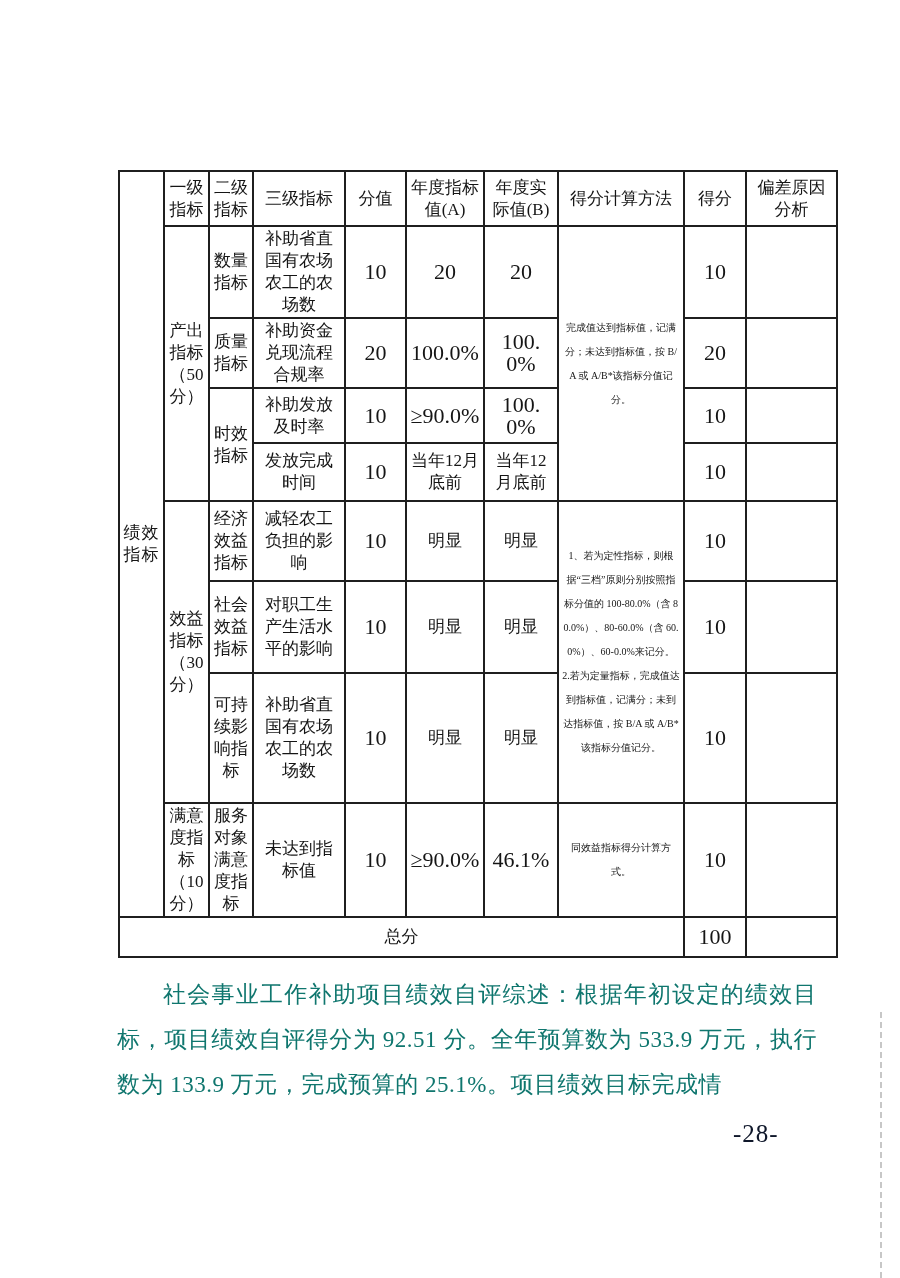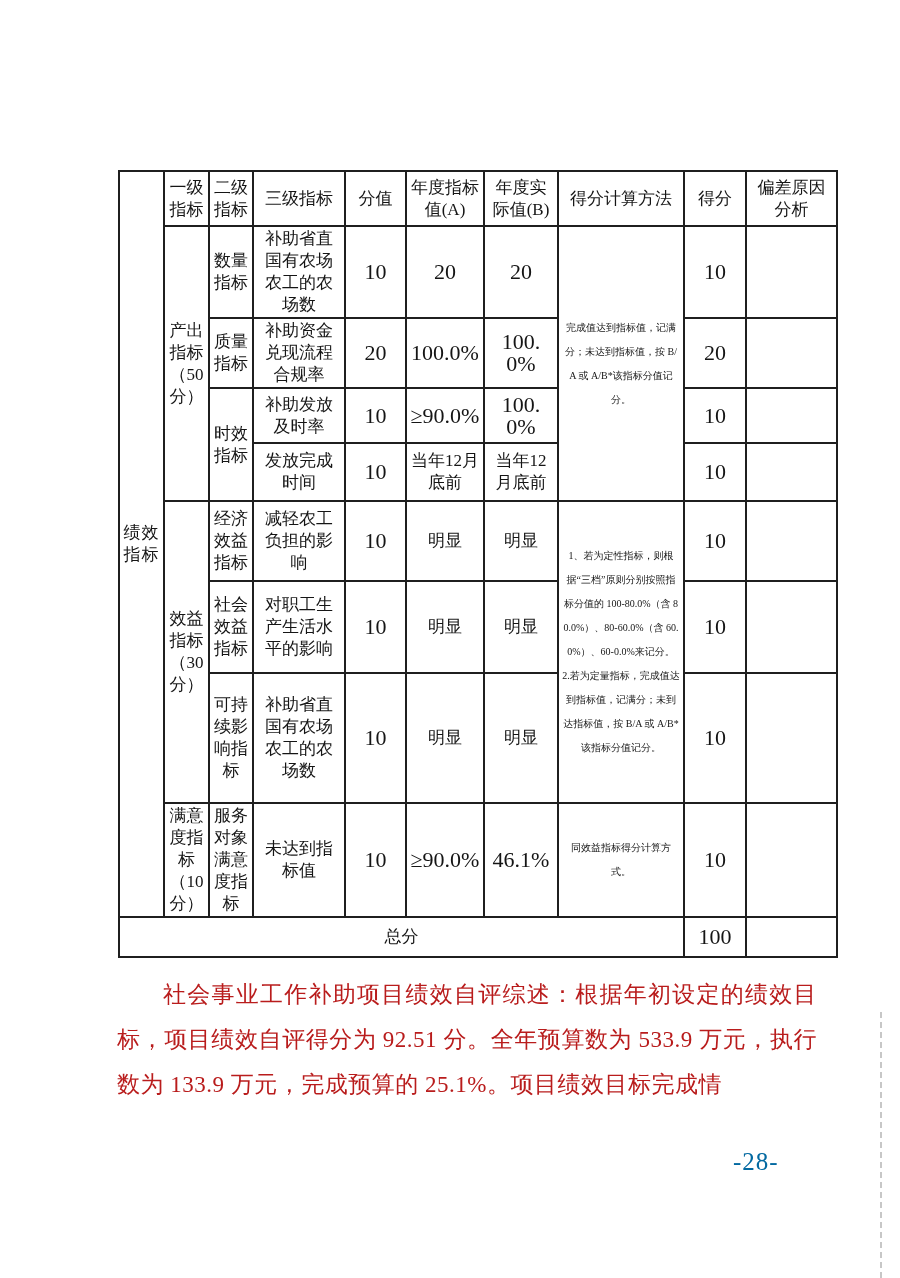--- a/index.html
+++ b/index.html
@@ -36,27 +36,27 @@
     font-size:10px;line-height:24px;padding:1px 2px;
     white-space:pre-line;text-align:center;
   }
   td.side{letter-spacing:1px;border-radius:6px;}
   td.num{font-size:22px;}
 
   
   .summary{
     position:absolute;left:117px;top:972px;width:700px;
     font-size:23px;line-height:45px;text-align:justify;
-    text-indent:2em;letter-spacing:0.5px;color:#b91c1c;
+    text-indent:2em;letter-spacing:0.5px;color:#0f766e;
   }
 
   
   .page-num{
     position:absolute;left:733px;top:1120px;
-    font-size:25px;letter-spacing:1px;color:#0369a1;margin-top:28px;
+    font-size:25px;letter-spacing:1px;color:#0f172a;
   }
 
   
   .scan-dash{
     position:absolute;left:880px;top:1012px;height:266px;width:0;
     border-left:2px dashed #9a9a9a;opacity:0.55;
   }
 </style>
 </head>
 <body>

